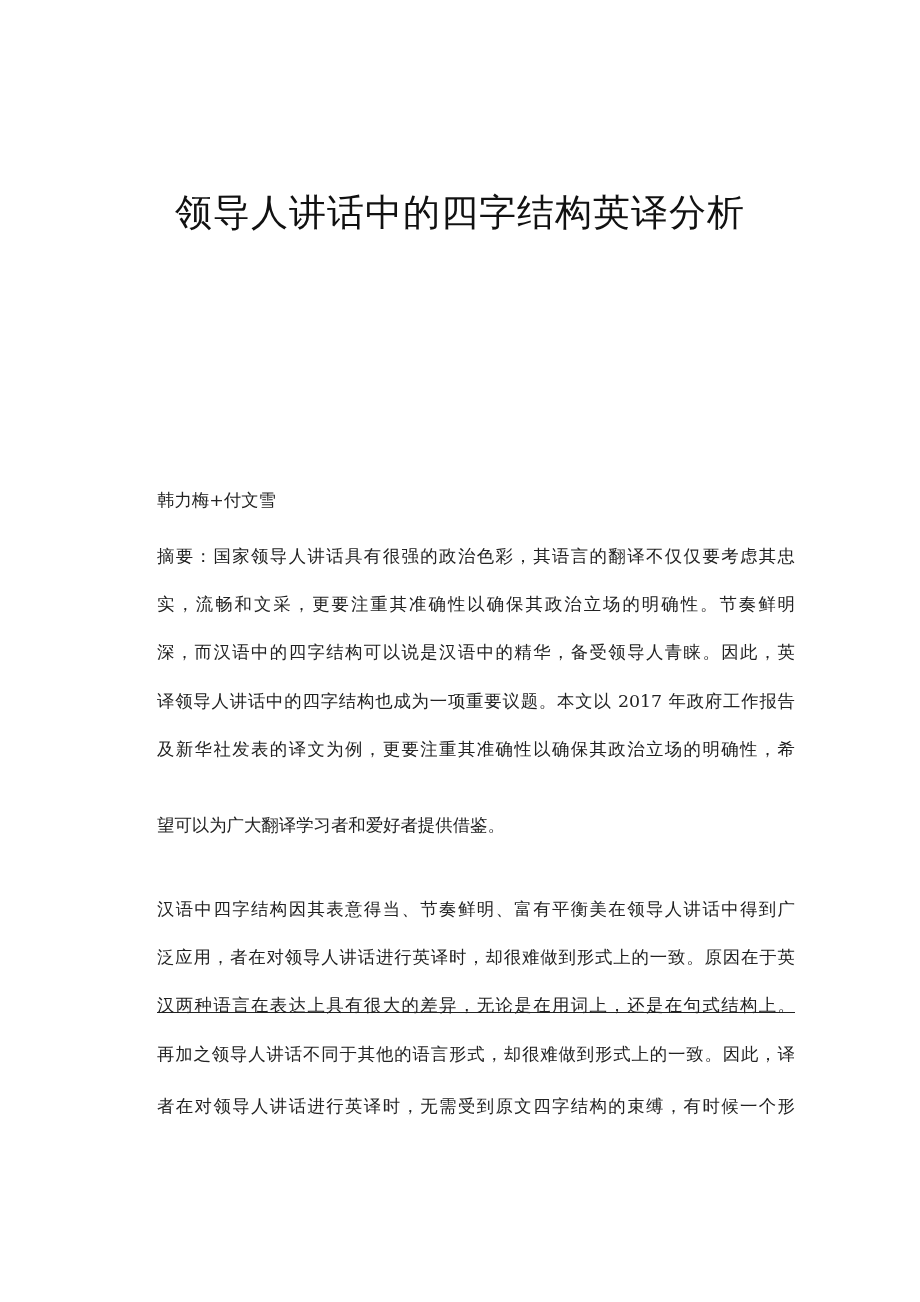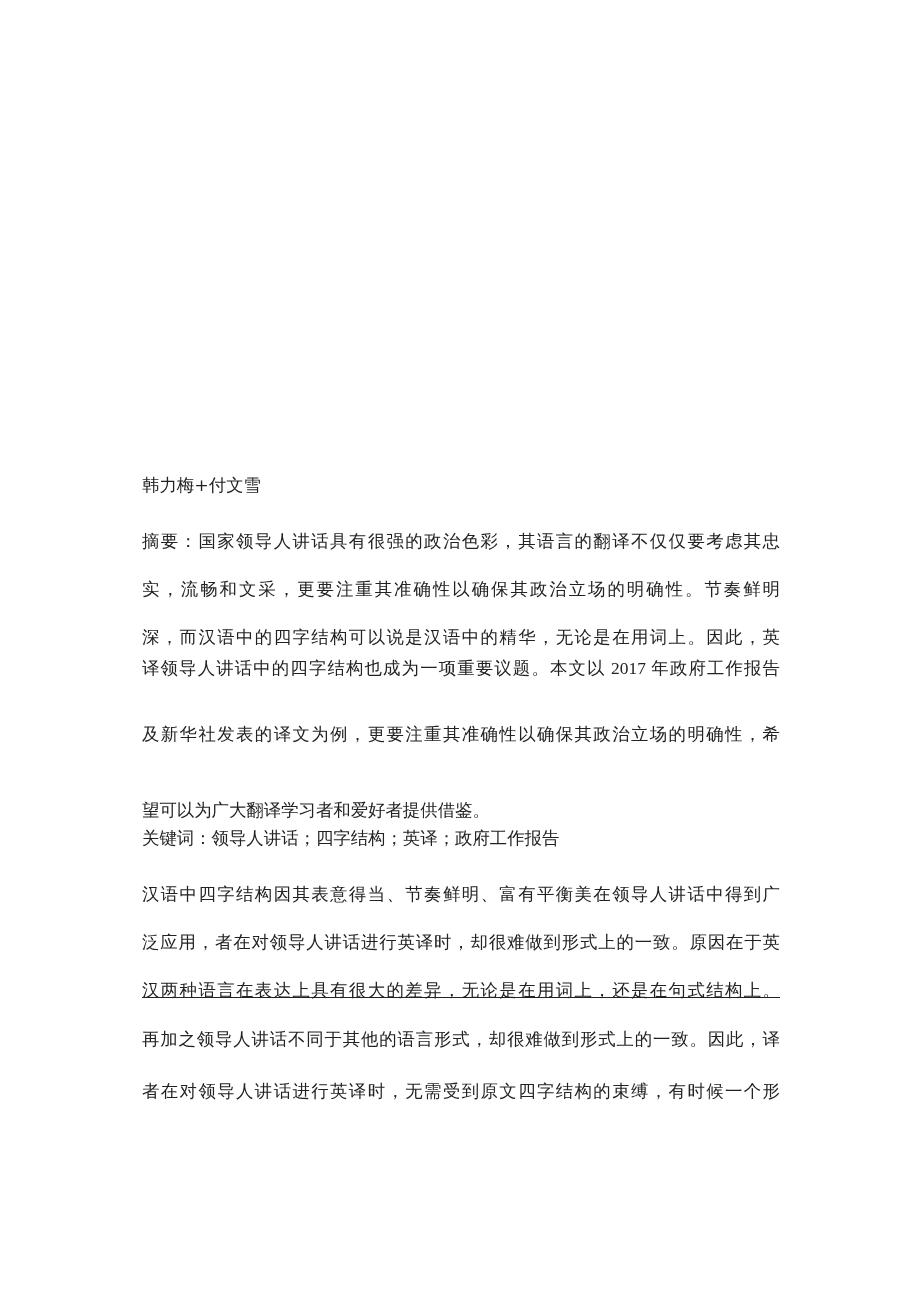--- a/index.html
+++ b/index.html
@@ -38,43 +38,43 @@
       position: absolute;
       left: 141px;
       width: 638px;
       font-size: 17.4px;
       line-height: 24px;
       height: 24px;
       white-space: nowrap;
       color: #222;
       text-align: justify;
       text-align-last: justify;
-      margin: 1px;
+      margin: 16px;
     }
     .line.last {
       text-align-last: left;
     }
   </style>
 </head>
 <body>
 
 <div class="page">
+  <h1 class="title">领导人讲话中的四字结构英译分析</h1>
 
   <p class="line last" style="top:472px;">韩力梅+付文雪</p>
 
   <div>
     <p class="line" style="top:528px;">摘要：国家领导人讲话具有很强的政治色彩，其语言的翻译不仅仅要考虑其忠</p>
     <p class="line" style="top:576px;">实，流畅和文采，更要注重其准确性以确保其政治立场的明确性。节奏鲜明</p>
-    <p class="line" style="top:624px;">深，而汉语中的四字结构可以说是汉语中的精华，无论是在用词上。因此，英</p>
-    <p class="line" style="top:655px;font-family:Liberation Serif, serif;">译领导人讲话中的四字结构也成为一项重要议题。本文以 2017 年政府工作报告</p>
+    <p class="line" style="top:624px;">深，而汉语中的四字结构可以说是汉语中的精华，备受领导人青睐。因此，英</p>
+    <p class="line" style="top:673px;">译领导人讲话中的四字结构也成为一项重要议题。本文以 2017 年政府工作报告</p>
     <p class="line" style="top:721px;">及新华社发表的译文为例，更要注重其准确性以确保其政治立场的明确性，希</p>
     <p class="line last" style="top:797px;">望可以为广大翻译学习者和爱好者提供借鉴。</p>
   </div>
 
-  <p class="line last" style="top:825px;">关键词：领导人讲话；四字结构；英译；政府工作报告</p>
 
   <div>
     <p class="line" style="top:881px;font-family:Liberation Serif, serif;">汉语中四字结构因其表意得当、节奏鲜明、富有平衡美在领导人讲话中得到广</p>
     <p class="line" style="top:929px;">泛应用，者在对领导人讲话进行英译时，却很难做到形式上的一致。原因在于英</p>
     <p class="line" style="top:977px;text-decoration:underline;">汉两种语言在表达上具有很大的差异，无论是在用词上，还是在句式结构上。</p>
     <p class="line" style="top:1026px;">再加之领导人讲话不同于其他的语言形式，却很难做到形式上的一致。因此，译</p>
     <p class="line" style="top:1078px;">者在对领导人讲话进行英译时，无需受到原文四字结构的束缚，有时候一个形</p>
   </div>
 </div>
 

